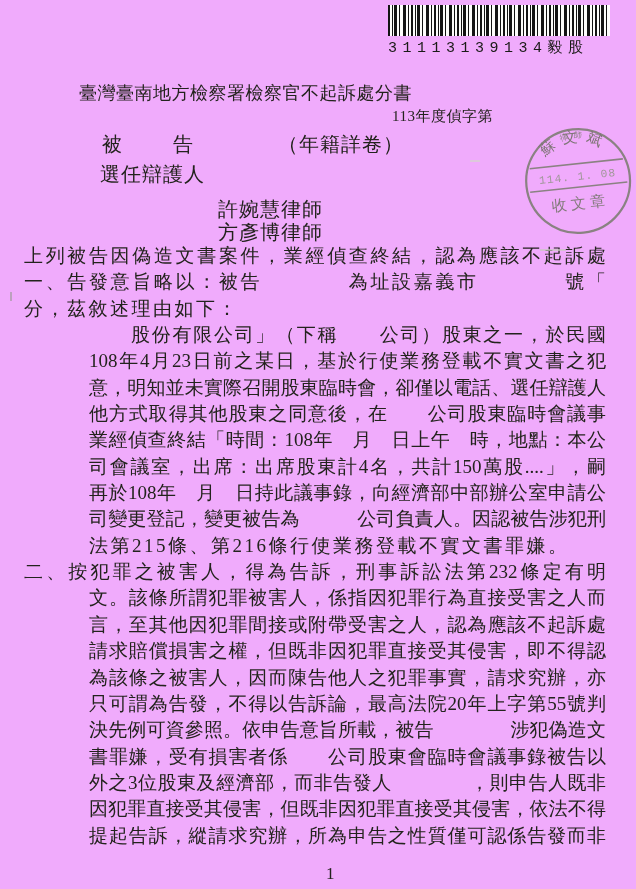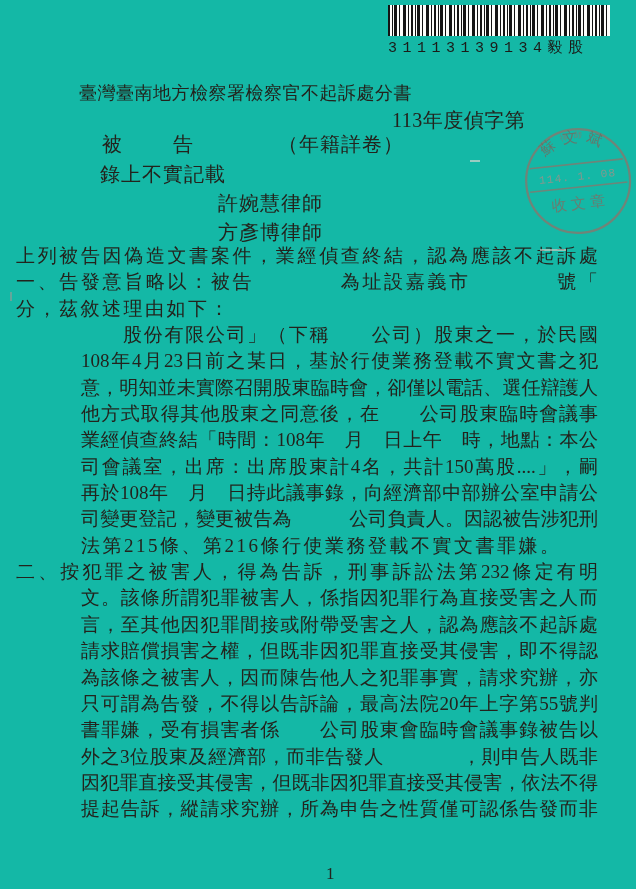--- a/index.html
+++ b/index.html
@@ -1,18 +1,18 @@
 <!DOCTYPE html>
 <html><head>
 <meta charset="utf-8">
 <style>
   html,body{margin:0;padding:0;background:#e8e8e8;}
   .page{
     position:relative;width:636px;height:889px;margin:0 auto;
-    background:#14b8a6;overflow:hidden;
+    background:#f0abfc;overflow:hidden;
     font-family:"Liberation Serif","DejaVu Serif",serif;
     color:#23231d;
   }
   
   .barcode{position:absolute;left:388px;top:5px;width:222px;}
   .barcode .bars{
     height:31px;width:100%;
     background:repeating-linear-gradient(90deg,
       #141414 0 2px,#fdfdfb 2px 4px,
       #141414 4px 5px,#fdfdfb 5px 6px,
@@ -21,35 +21,35 @@
       #141414 15px 18px,#fdfdfb 18px 20px,
       #141414 20px 21px,#fdfdfb 21px 23px);
   }
   .barcode .code{
     margin-top:2px;white-space:nowrap;
     font-family:"Liberation Mono","DejaVu Sans Mono",monospace;
     font-size:15px;letter-spacing:5.5px;color:#1b1b18;
   }
   
   .title{position:absolute;left:72px;top:81px;font-size:18px;letter-spacing:0.5px;margin-left:7px;}
-  .case-no{position:absolute;left:392px;top:107px;font-size:20px;letter-spacing:0.5px;}
+  .case-no{position:absolute;left:392px;top:107px;font-size:15px;letter-spacing:0.5px;}
   
   .hdr{position:absolute;font-size:20px;letter-spacing:1px;white-space:nowrap;}
   .def-l{left:102px;top:131px;}
   .def-r{left:173px;top:131px;}
   .def-note{left:278px;top:131px;}
   .counsel-label{left:100px;top:161px;}
   .c1{left:218px;top:161px;}
-  .c2{left:218px;top:190px;}
+  .c2{left:218px;top:196px;}
   .c3{left:218px;top:219px;}
   
   .stamp{position:absolute;left:521px;top:122px;width:114px;height:116px;
          transform:rotate(-6deg);opacity:0.88;}
   
-  .body{position:absolute;left:16px;top:243px;width:582px;}
+  .body{position:absolute;left:24px;top:243px;width:582px;}
   .body-line{
     font-size:19px;line-height:26.35px;height:26.35px;
     text-align:justify;text-justify:inter-character;
     white-space:normal;overflow:visible;
   }
   .fill{text-align-last:justify;}
   .nofill{text-align-last:left;letter-spacing:2.5px;}
   .ind-none{padding-left:0;}
   .ind-hang{padding-left:65px;}
   .ind-deep{padding-left:107px;}
@@ -69,21 +69,21 @@
     <div class="bars"></div>
     <div class="code">31113139134毅股</div>
   </div>
 
   <div class="title">臺灣臺南地方檢察署檢察官不起訴處分書</div>
   <div class="case-no">113年度偵字第</div>
 
   <span class="hdr def-l">被</span>
   <span class="hdr def-r">告</span>
   <span class="hdr def-note">（年籍詳卷）</span>
-  <span class="hdr counsel-label">錄上不實記載</span>
+  <span class="hdr counsel-label">選任辯護人</span>
   <span class="hdr c2">許婉慧律師</span>
   <span class="hdr c3">方彥博律師</span>
 
   <svg class="stamp" viewBox="0 0 112 112">
     <circle cx="56" cy="57" r="51" fill="none" stroke="#7d7d72" stroke-width="2.2"></circle>
     <defs>
       <path id="arc-small" d="M 34 24 A 30 30 0 0 1 78 24" fill="none"></path>
       <path id="arc-name" d="M 15 45 A 45 45 0 0 1 97 45" fill="none"></path>
     </defs>
     <text font-size="8" fill="#7d7d72" letter-spacing="5" font-family="Liberation Serif, DejaVu Serif, serif">
@@ -111,20 +111,21 @@
       <div class="body-line ind-hang fill">司會議室，出席：出席股東計4名，共計150萬股....」，嗣</div>
       <div class="body-line ind-hang fill">再於108年　月　日持此議事錄，向經濟部中部辦公室申請公</div>
       <div class="body-line ind-hang fill">司變更登記，變更被告為　　　公司負責人。因認被告涉犯刑</div>
       <div class="body-line ind-hang nofill">法第215條、第216條行使業務登載不實文書罪嫌。</div>
       <div class="body-line ind-none fill">二、按犯罪之被害人，得為告訴，刑事訴訟法第232條定有明</div>
       <div class="body-line ind-hang fill">文。該條所謂犯罪被害人，係指因犯罪行為直接受害之人而</div>
       <div class="body-line ind-hang fill">言，至其他因犯罪間接或附帶受害之人，認為應該不起訴處</div>
       <div class="body-line ind-hang fill">請求賠償損害之權，但既非因犯罪直接受其侵害，即不得認</div>
       <div class="body-line ind-hang fill">為該條之被害人，因而陳告他人之犯罪事實，請求究辦，亦</div>
       <div class="body-line ind-hang fill">只可謂為告發，不得以告訴論，最高法院20年上字第55號判</div>
+      <div class="body-line ind-hang fill">決先例可資參照。依申告意旨所載，被告　　　　涉犯偽造文</div>
       <div class="body-line ind-hang fill">書罪嫌，受有損害者係　　公司股東會臨時會議事錄被告以</div>
       <div class="body-line ind-hang fill">外之3位股東及經濟部，而非告發人　　　　，則申告人既非</div>
       <div class="body-line ind-hang fill">因犯罪直接受其侵害，但既非因犯罪直接受其侵害，依法不得</div>
       <div class="body-line ind-hang fill">提起告訴，縱請求究辦，所為申告之性質僅可認係告發而非</div>
     </div>
 
   <div class="page-no">1</div>
 
   <div class="speck1"></div>
   <div class="speck2"></div>

